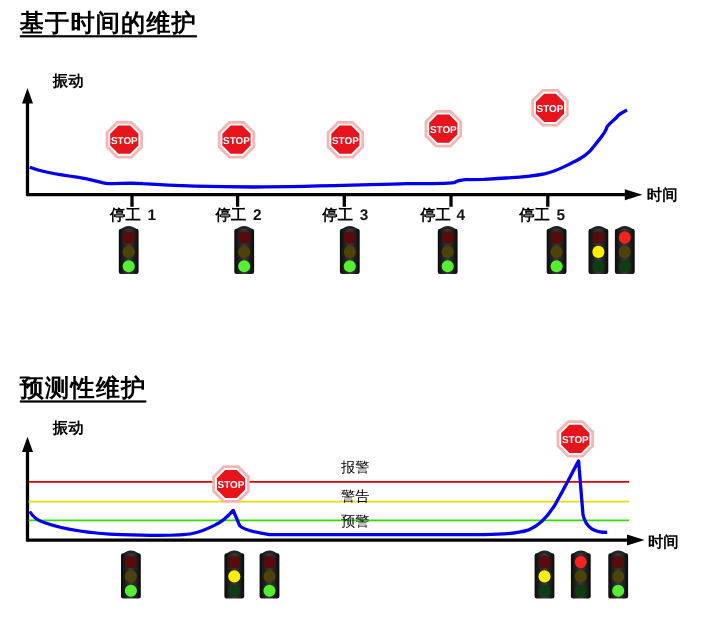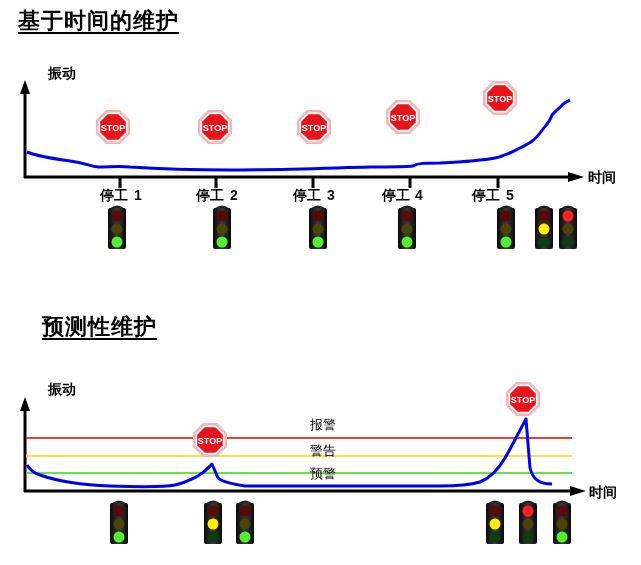--- a/index.html
+++ b/index.html
@@ -8,21 +8,21 @@
   svg { position:absolute; left:0; top:0; }
   .lbl { font-family:"DejaVu Sans", sans-serif; font-weight:bold; font-size:14px; fill:#000; }
   .lvl { font-family:"DejaVu Sans", sans-serif; font-size:13px; fill:#000; }
   .num { font-family:"Liberation Sans", sans-serif; font-weight:bold; font-size:14px; fill:#111; }
   .stoptxt { font-family:"Liberation Sans", sans-serif; font-weight:bold; font-size:9px; fill:#fff; }
 </style>
 </head>
 <body>
 
 <div class="section-title" style="left:18px; top:6px;text-align:right;">基于时间的维护</div>
-<div class="section-title" style="left:18px; top:312px;margin-left:24px;">预测性维护</div>
+<div class="section-title" style="left:18px; top:338px;">预测性维护</div>
 
 <svg width="641" height="565" viewBox="0 0 641 565">
   <defs>
     <marker id="arrowUp" markerWidth="10" markerHeight="10" refX="5" refY="0" orient="auto"></marker>
     <linearGradient id="housing" x1="0" x2="1" y1="0" y2="0">
       <stop offset="0" stop-color="#0a0a0a"></stop>
       <stop offset="0.5" stop-color="#3a3a3a"></stop>
       <stop offset="1" stop-color="#0a0a0a"></stop>
     </linearGradient>
     <g id="stopsign">

